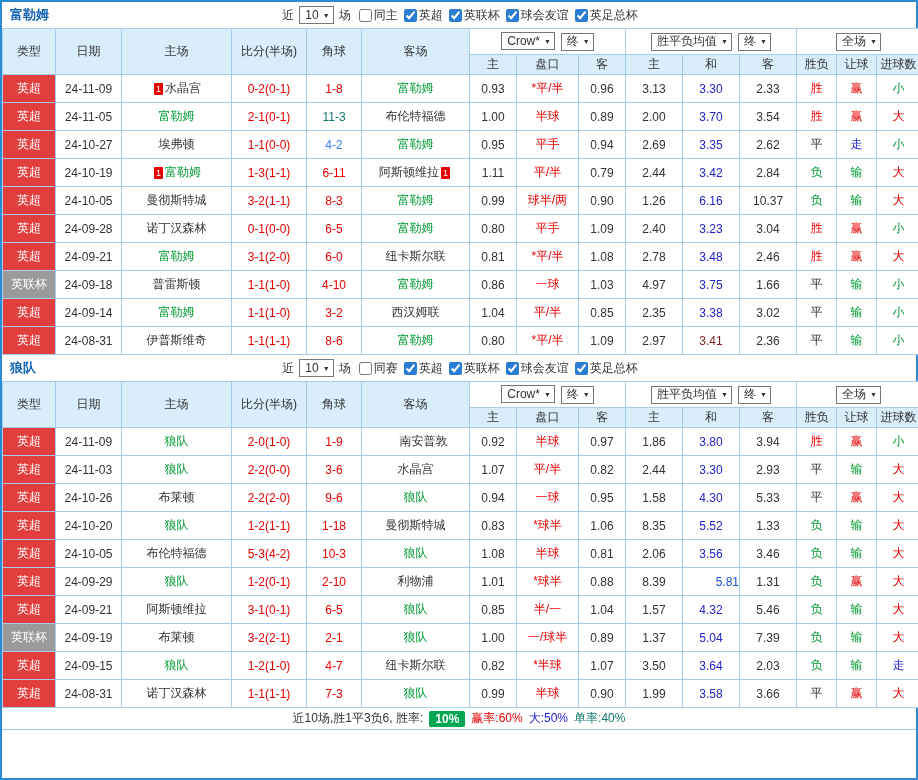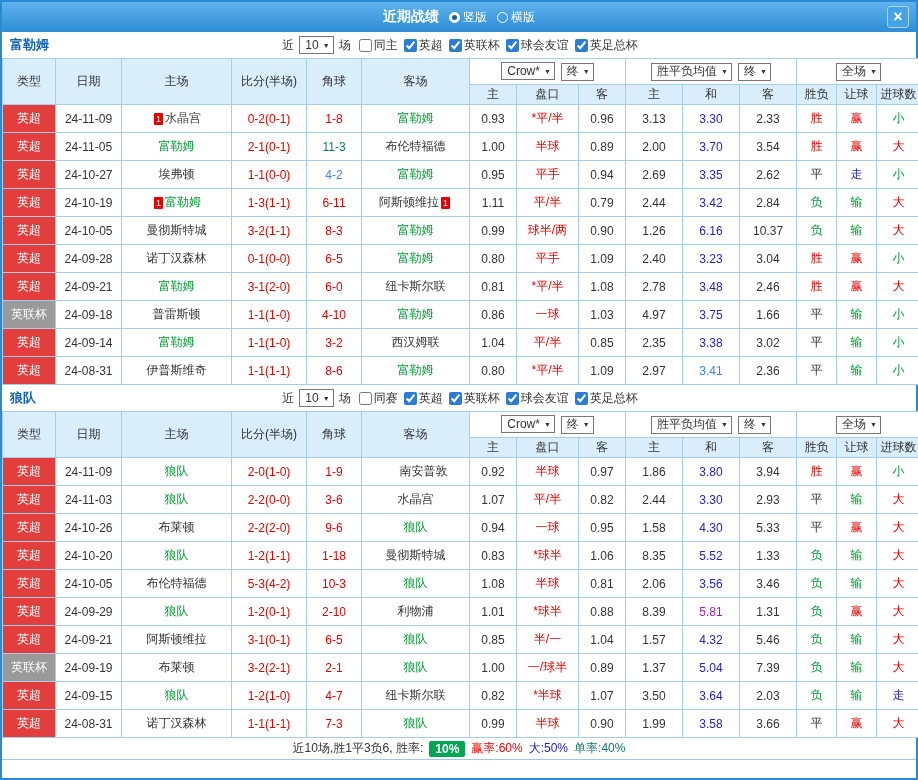--- a/index.html
+++ b/index.html
@@ -51,26 +51,20 @@
   
   .summary { height:22px; display:flex; align-items:center; justify-content:center;
              border-bottom:1px solid #9fc8e8; font-size:12px; background:#fff; }
   .seg { margin:0 3px; }
   .seg.hl { padding:1px 6px; border-radius:2px; font-weight:bold; }
 </style>
 </head>
 <body>
 
 <div class="page">
-  <div class="titlebar">
-    <div class="titlebar-center">
-      <span class="title">近期战绩</span><span class="radio sel"></span><span class="radio-label">竖版</span><span class="radio"></span><span class="radio-label">横版</span>
-    </div>
-    <div class="close-btn">×</div>
-  </div>
   <div id="sections">
       <div class="section">
         <div class="filter-row">
           <span class="team-name">富勒姆</span>
           <span class="filters">
             <span class="ftext">近</span>
             <span class="dd">
               <span>10</span>
               <span class="arrow">▼</span>
             </span>
@@ -312,21 +306,21 @@
               <td class="league" style="background: rgb(226, 62, 62); color: rgb(255, 255, 255);">英超</td>
               <td>24-08-31</td>
               <td class="team-cell"><span style="color: rgb(51, 51, 51);">伊普斯维奇</span></td>
               <td style="color: rgb(230, 0, 0);">1-1(1-1)</td>
               <td style="color: rgb(230, 0, 0);">8-6</td>
               <td class="team-cell"><span style="color: rgb(0, 153, 51);">富勒姆</span></td>
               <td>0.80</td>
               <td style="color: rgb(230, 0, 0);">*平/半</td>
               <td>1.09</td>
               <td>2.97</td>
-              <td style="color: #3b82f6; margin-top: 48px;">3.41</td>
+              <td style="color: #7f1d1d; margin-top: 48px;">3.41</td>
               <td>2.36</td>
               <td style="color: rgb(51, 51, 51);">平</td>
               <td style="color: rgb(0, 153, 51);">输</td>
               <td style="color: rgb(0, 153, 51);">小</td>
             </tr>
           </tbody>
         </table>
       </div>
       <div class="section">
         <div class="filter-row">
@@ -507,21 +501,21 @@
               <td class="league" style="background: rgb(226, 62, 62); color: rgb(255, 255, 255);">英超</td>
               <td>24-09-29</td>
               <td class="team-cell"><span style="color: rgb(0, 153, 51);">狼队</span></td>
               <td style="color: rgb(230, 0, 0);">1-2(0-1)</td>
               <td style="color: rgb(230, 0, 0);">2-10</td>
               <td class="team-cell"><span style="color: rgb(51, 51, 51);">利物浦</span></td>
               <td>1.01</td>
               <td style="color: rgb(230, 0, 0);">*球半</td>
               <td>0.88</td>
               <td>8.39</td>
-              <td style="color: #a21caf;">5.81</td>
+              <td style="color: #1d4ed8; text-align: right;">5.81</td>
               <td>1.31</td>
               <td style="color: rgb(0, 153, 51);">负</td>
               <td style="color: rgb(230, 0, 0);">赢</td>
               <td style="color: rgb(230, 0, 0);">大</td>
             </tr>
             <tr>
               <td class="league" style="background: rgb(226, 62, 62); color: rgb(255, 255, 255);">英超</td>
               <td>24-09-21</td>
               <td class="team-cell"><span style="color: rgb(51, 51, 51);">阿斯顿维拉</span></td>
               <td style="color: rgb(230, 0, 0);">3-1(0-1)</td>

